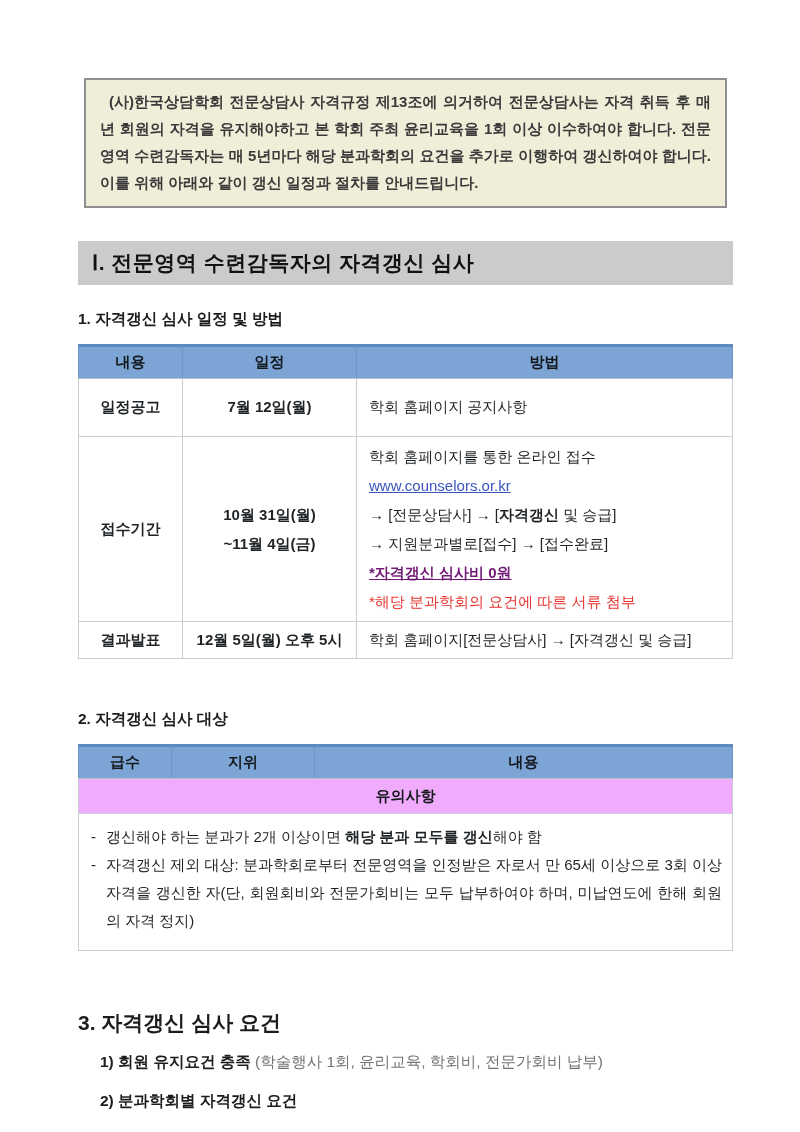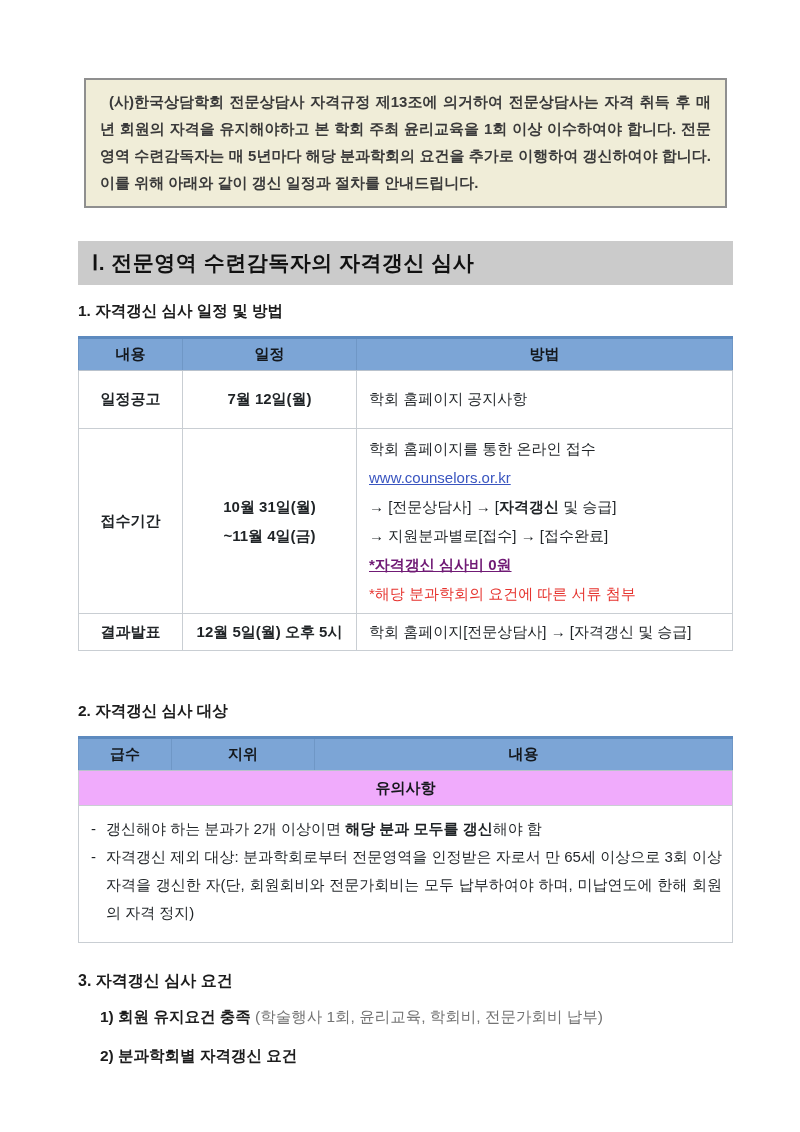--- a/index.html
+++ b/index.html
@@ -21,21 +21,21 @@
     text-align:justify; word-break:break-all; text-indent:9px;
   }
 
   
   .section-bar {
     margin-top:33px; height:44px; background:#CBCBCB;
     display:flex; align-items:center; padding-left:14px;
   }
   .section-bar span { font-size:21px; font-weight:700; color:#111; letter-spacing:0.5px; }
 
-  .sub-heading { margin-top:16px; font-size:15.5px; font-weight:700; color:#1c1c1c; }
+  .sub-heading { margin-top:24px; font-size:15.5px; font-weight:700; color:#1c1c1c; }
 
   
   table.tbl { width:100%; border-collapse:collapse; table-layout:fixed; margin-top:14px; }
   table.tbl th {
     background:#7CA5D6; height:33px; font-size:15px; font-weight:700; color:#14181d;
     border:1px solid #6f97c6; border-top:3px solid #5d8abf; border-bottom:1px solid #b9c2cc;
   }
   table.tbl td {
     border:1px solid #c9ced3; font-size:15px; color:#1f2326;
     padding:5px 12px; vertical-align:middle; background:#fff;
@@ -55,21 +55,21 @@
   .date-line { line-height:29px; font-weight:700; text-align:center; }
 
   .desc-line { line-height:26px; }
   tr.band td { background:#f0abfc; text-align:center; font-weight:700; height:35px; color:#15181c; }
   tr.notes-row td { padding:9px 10px 15px 10px; }
   .note-item { display:flex; font-size:15px; line-height:28px; color:#1f2326; }
   .note-dash { flex:none; width:17px; padding-left:2px; }
   .note-text { flex:1; text-align:justify; word-break:break-all; }
   .note-text b { font-weight:700; }
 
-  .req-heading { margin-top:28px; font-size:16px; font-weight:700; color:#1c1c1c; }
+  .req-heading { margin-top:58px; font-size:21px; font-weight:700; color:#1c1c1c; }
   .req-item { margin:11px 0 0 22px; font-size:15.5px; line-height:28px; color:#1c1c1c; }
   .req-item .bold-part { font-weight:700; }
   .req-item .rest-part { font-weight:400; color:#737373; }
 </style>
 </head>
 <body>
 
 <div class="page">
 
   <div class="notice-box">

